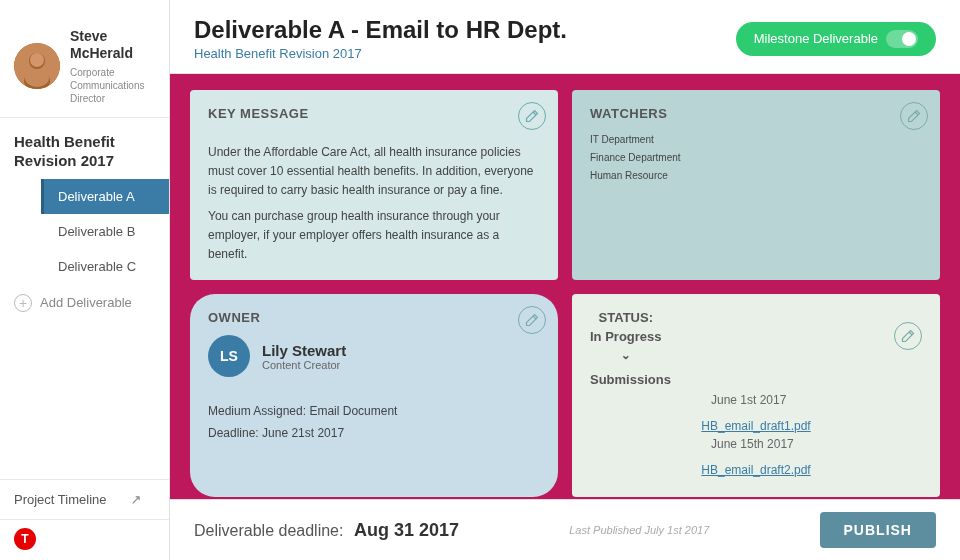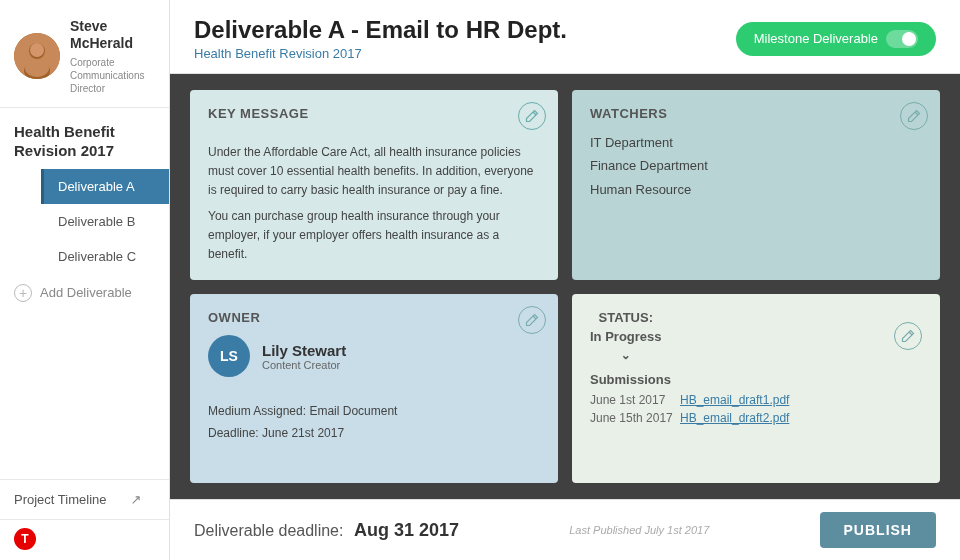--- a/index.html
+++ b/index.html
@@ -9,21 +9,21 @@
     #sidebar {
       width: 170px;
       min-width: 170px;
       background: #fff;
       height: 560px;
       display: flex;
       flex-direction: column;
       border-right: 1px solid #e0e0e0;
     }
     #user-section {
-      padding: 18px 14px 12px 14px;
+      padding: 28px 14px 12px 14px;
       display: flex;
       align-items: center;
       gap: 10px;
       border-bottom: 1px solid #e8e8e8;
     }
     #avatar {
       width: 46px;
       height: 46px;
       border-radius: 50%;
       background: #b5651d;
@@ -99,21 +99,21 @@
       align-items: center;
       justify-content: center;
       flex-shrink: 0;
     }
     #telecom-text { font-size: 9px; color: #999; line-height: 1.3; }
     #telecom-text span { color: #3a7ca5; display: block; }
 
     
     #main {
       flex: 1;
-      background: #404040;
+      background: #be185d;
       height: 560px;
       display: flex;
       flex-direction: column;
       overflow: hidden;
       justify-content: center;
     }
 
     #header {
       background: #fff;
       padding: 16px 24px 12px 24px;
@@ -166,21 +166,21 @@
       overflow: hidden;
     }
 
     .card {
       background: #d6e8e8;
       border-radius: 4px;
       padding: 16px 18px;
       position: relative;
     }
     .card.watchers { background: #b8d4d4; }
-    .card.owner { background: #c8dde8; }
+    .card.owner { background: #c8dde8; border-radius: 25px; }
     .card.status { background: #e8f0e8; }
 
     .card-title {
       font-size: 13px;
       font-weight: 700;
       color: #555;
       letter-spacing: 0.5px;
       margin-bottom: 10px;
       text-transform: uppercase;
     }
@@ -204,21 +204,21 @@
 
     
     .key-message-text {
       font-size: 12px;
       color: #444;
       line-height: 1.6;
       margin-top: 22px;
     }
 
     
-    .watcher-item { font-size: 13px; color: #444; line-height: 1.8; }
+    .watcher-item { font-size: 10px; color: #444; line-height: 1.8; }
 
     
     .owner-avatar {
       width: 42px;
       height: 42px;
       background: #3a7ca5;
       border-radius: 50%;
       display: flex;
       align-items: center;
       justify-content: center;
@@ -238,21 +238,21 @@
       display: flex;
       align-items: center;
       gap: 4px;
       font-size: 13px;
       font-weight: 700;
       color: #555;
       flex-direction: column;
     }
 
     .submissions-title { font-size: 13px; font-weight: 600; color: #555; margin-bottom: 6px; }
-    .submission-row { display: flex; align-items: center; font-size: 12px; margin-bottom: 4px; }
+    .submission-row { display: flex; align-items: center; gap: 12px; font-size: 12px; margin-bottom: 4px; flex-direction: column; }
     .submission-date { color: #666; min-width: 90px; }
     .submission-link { color: #3a7ca5; text-decoration: underline; cursor: pointer; }
 
     
     #footer {
       background: #fff;
       padding: 12px 24px;
       display: flex;
       align-items: center;
       justify-content: space-between;

